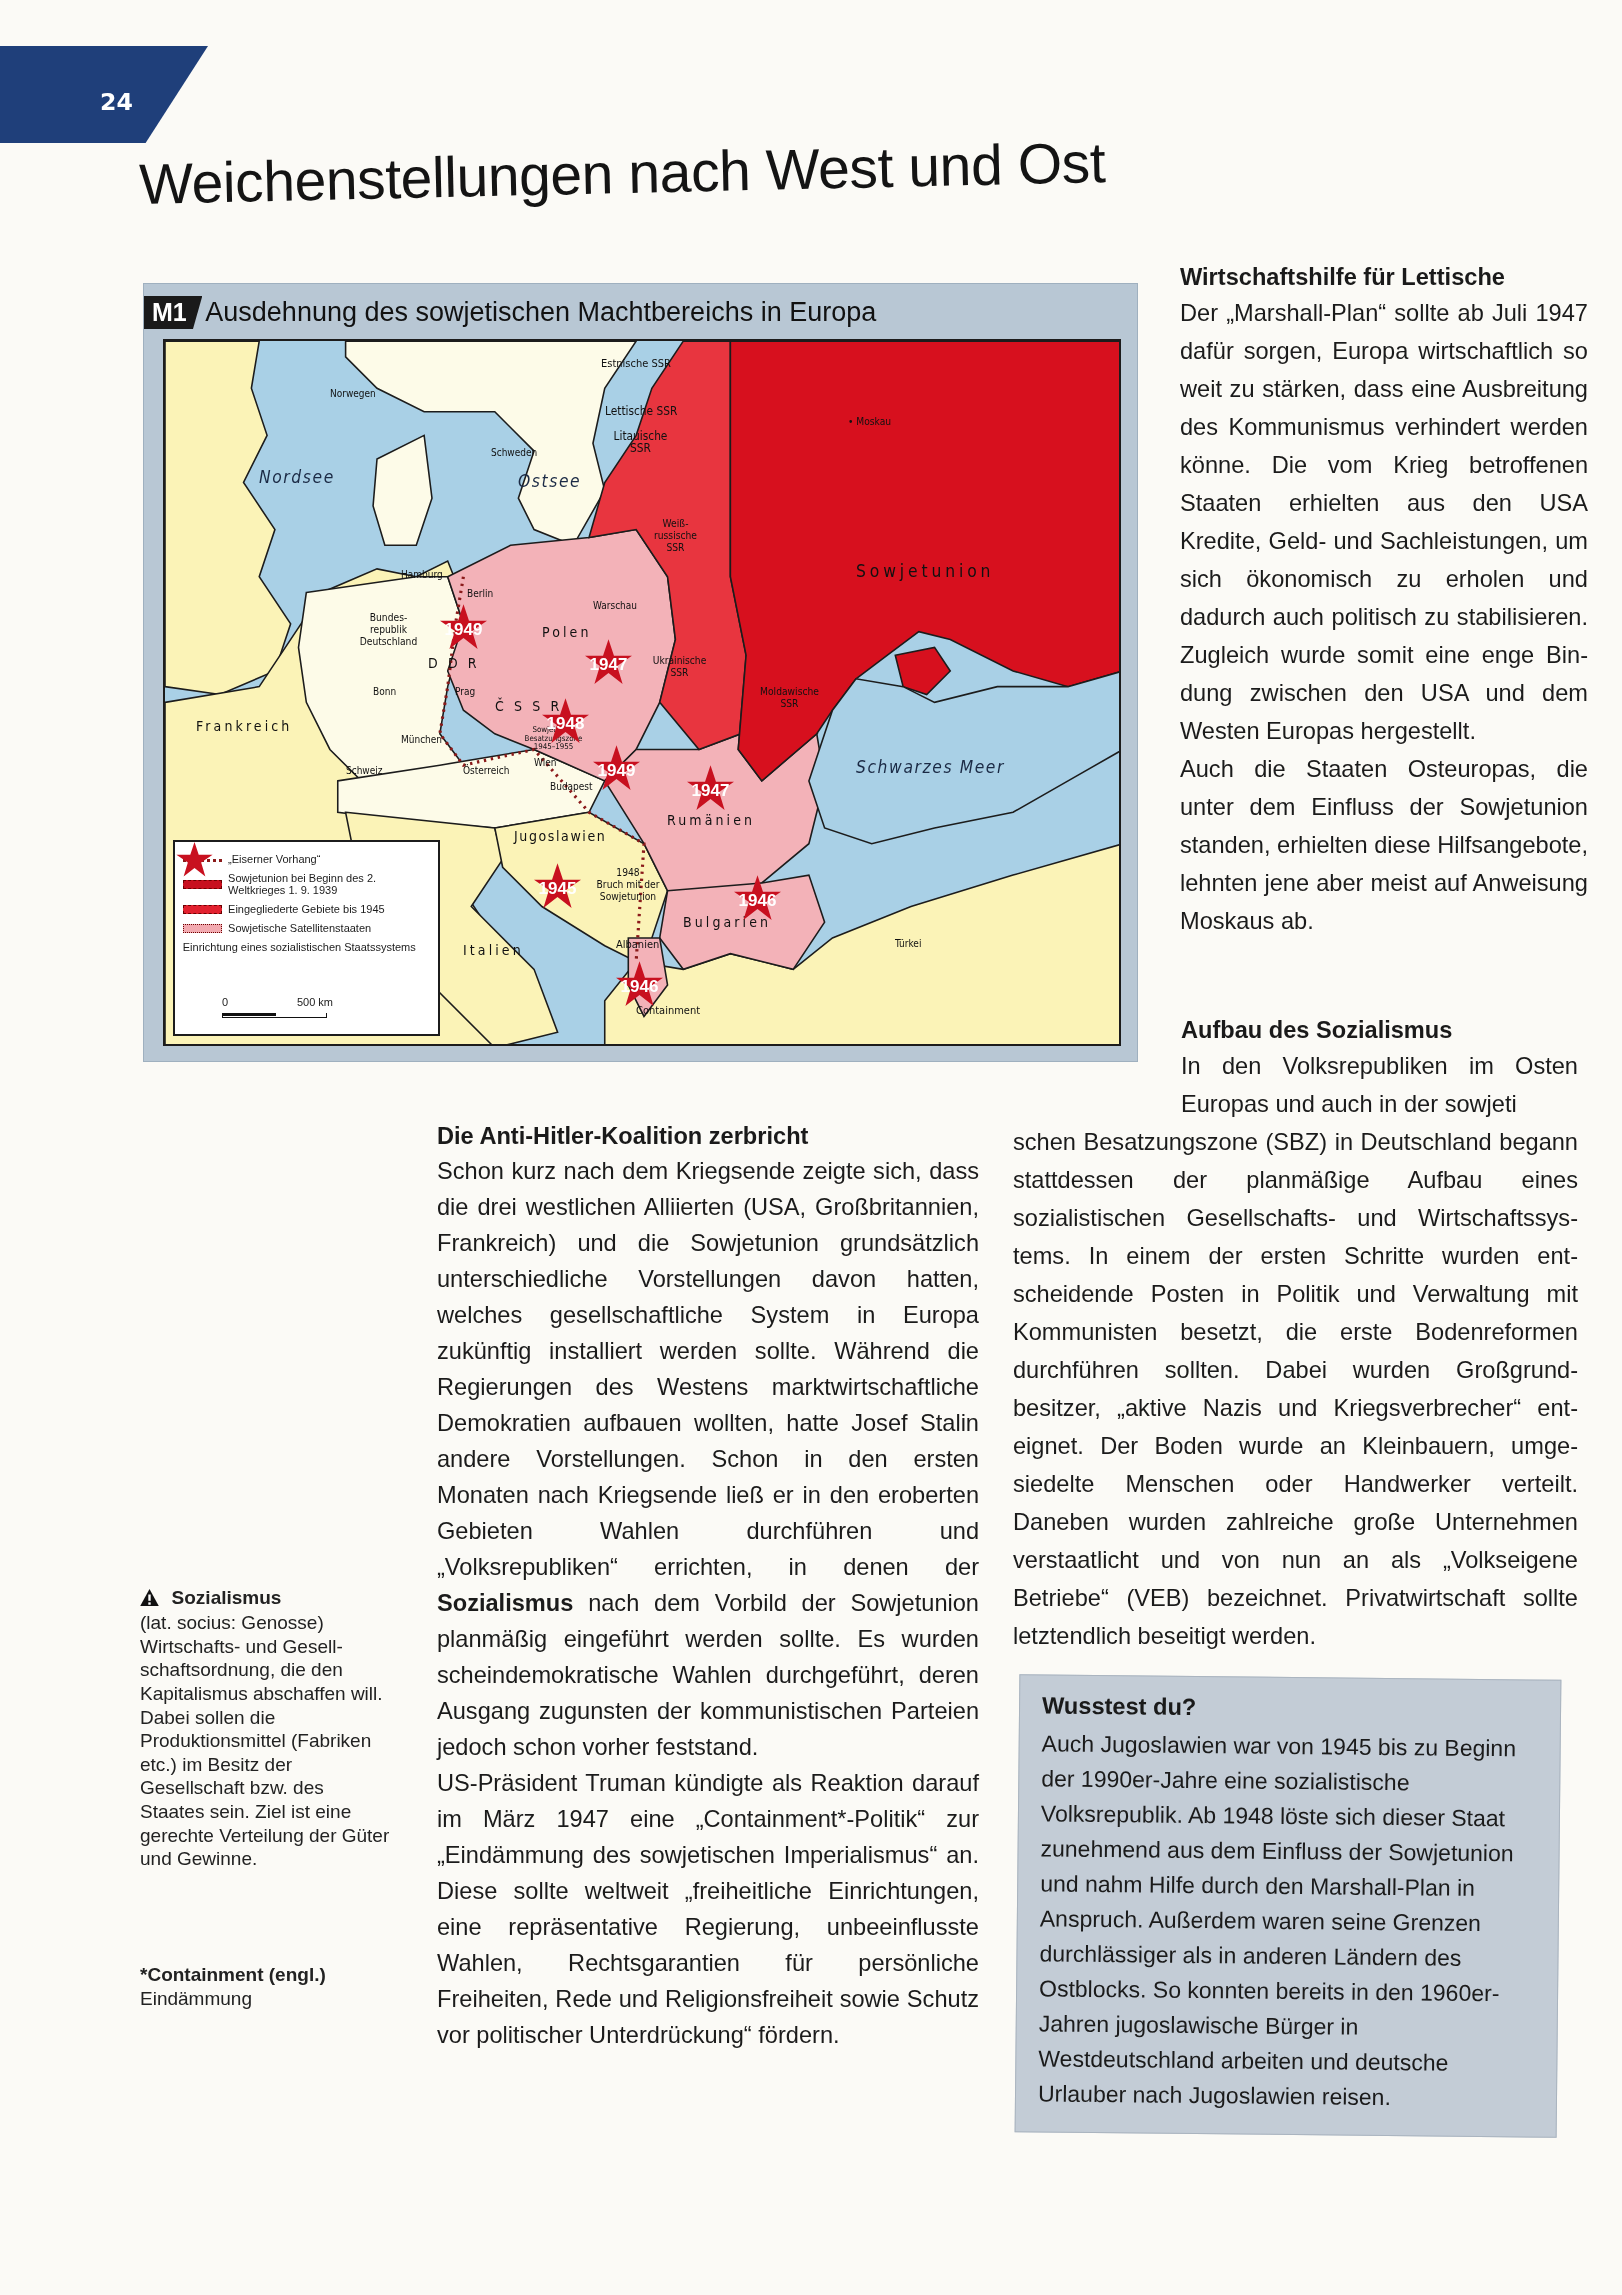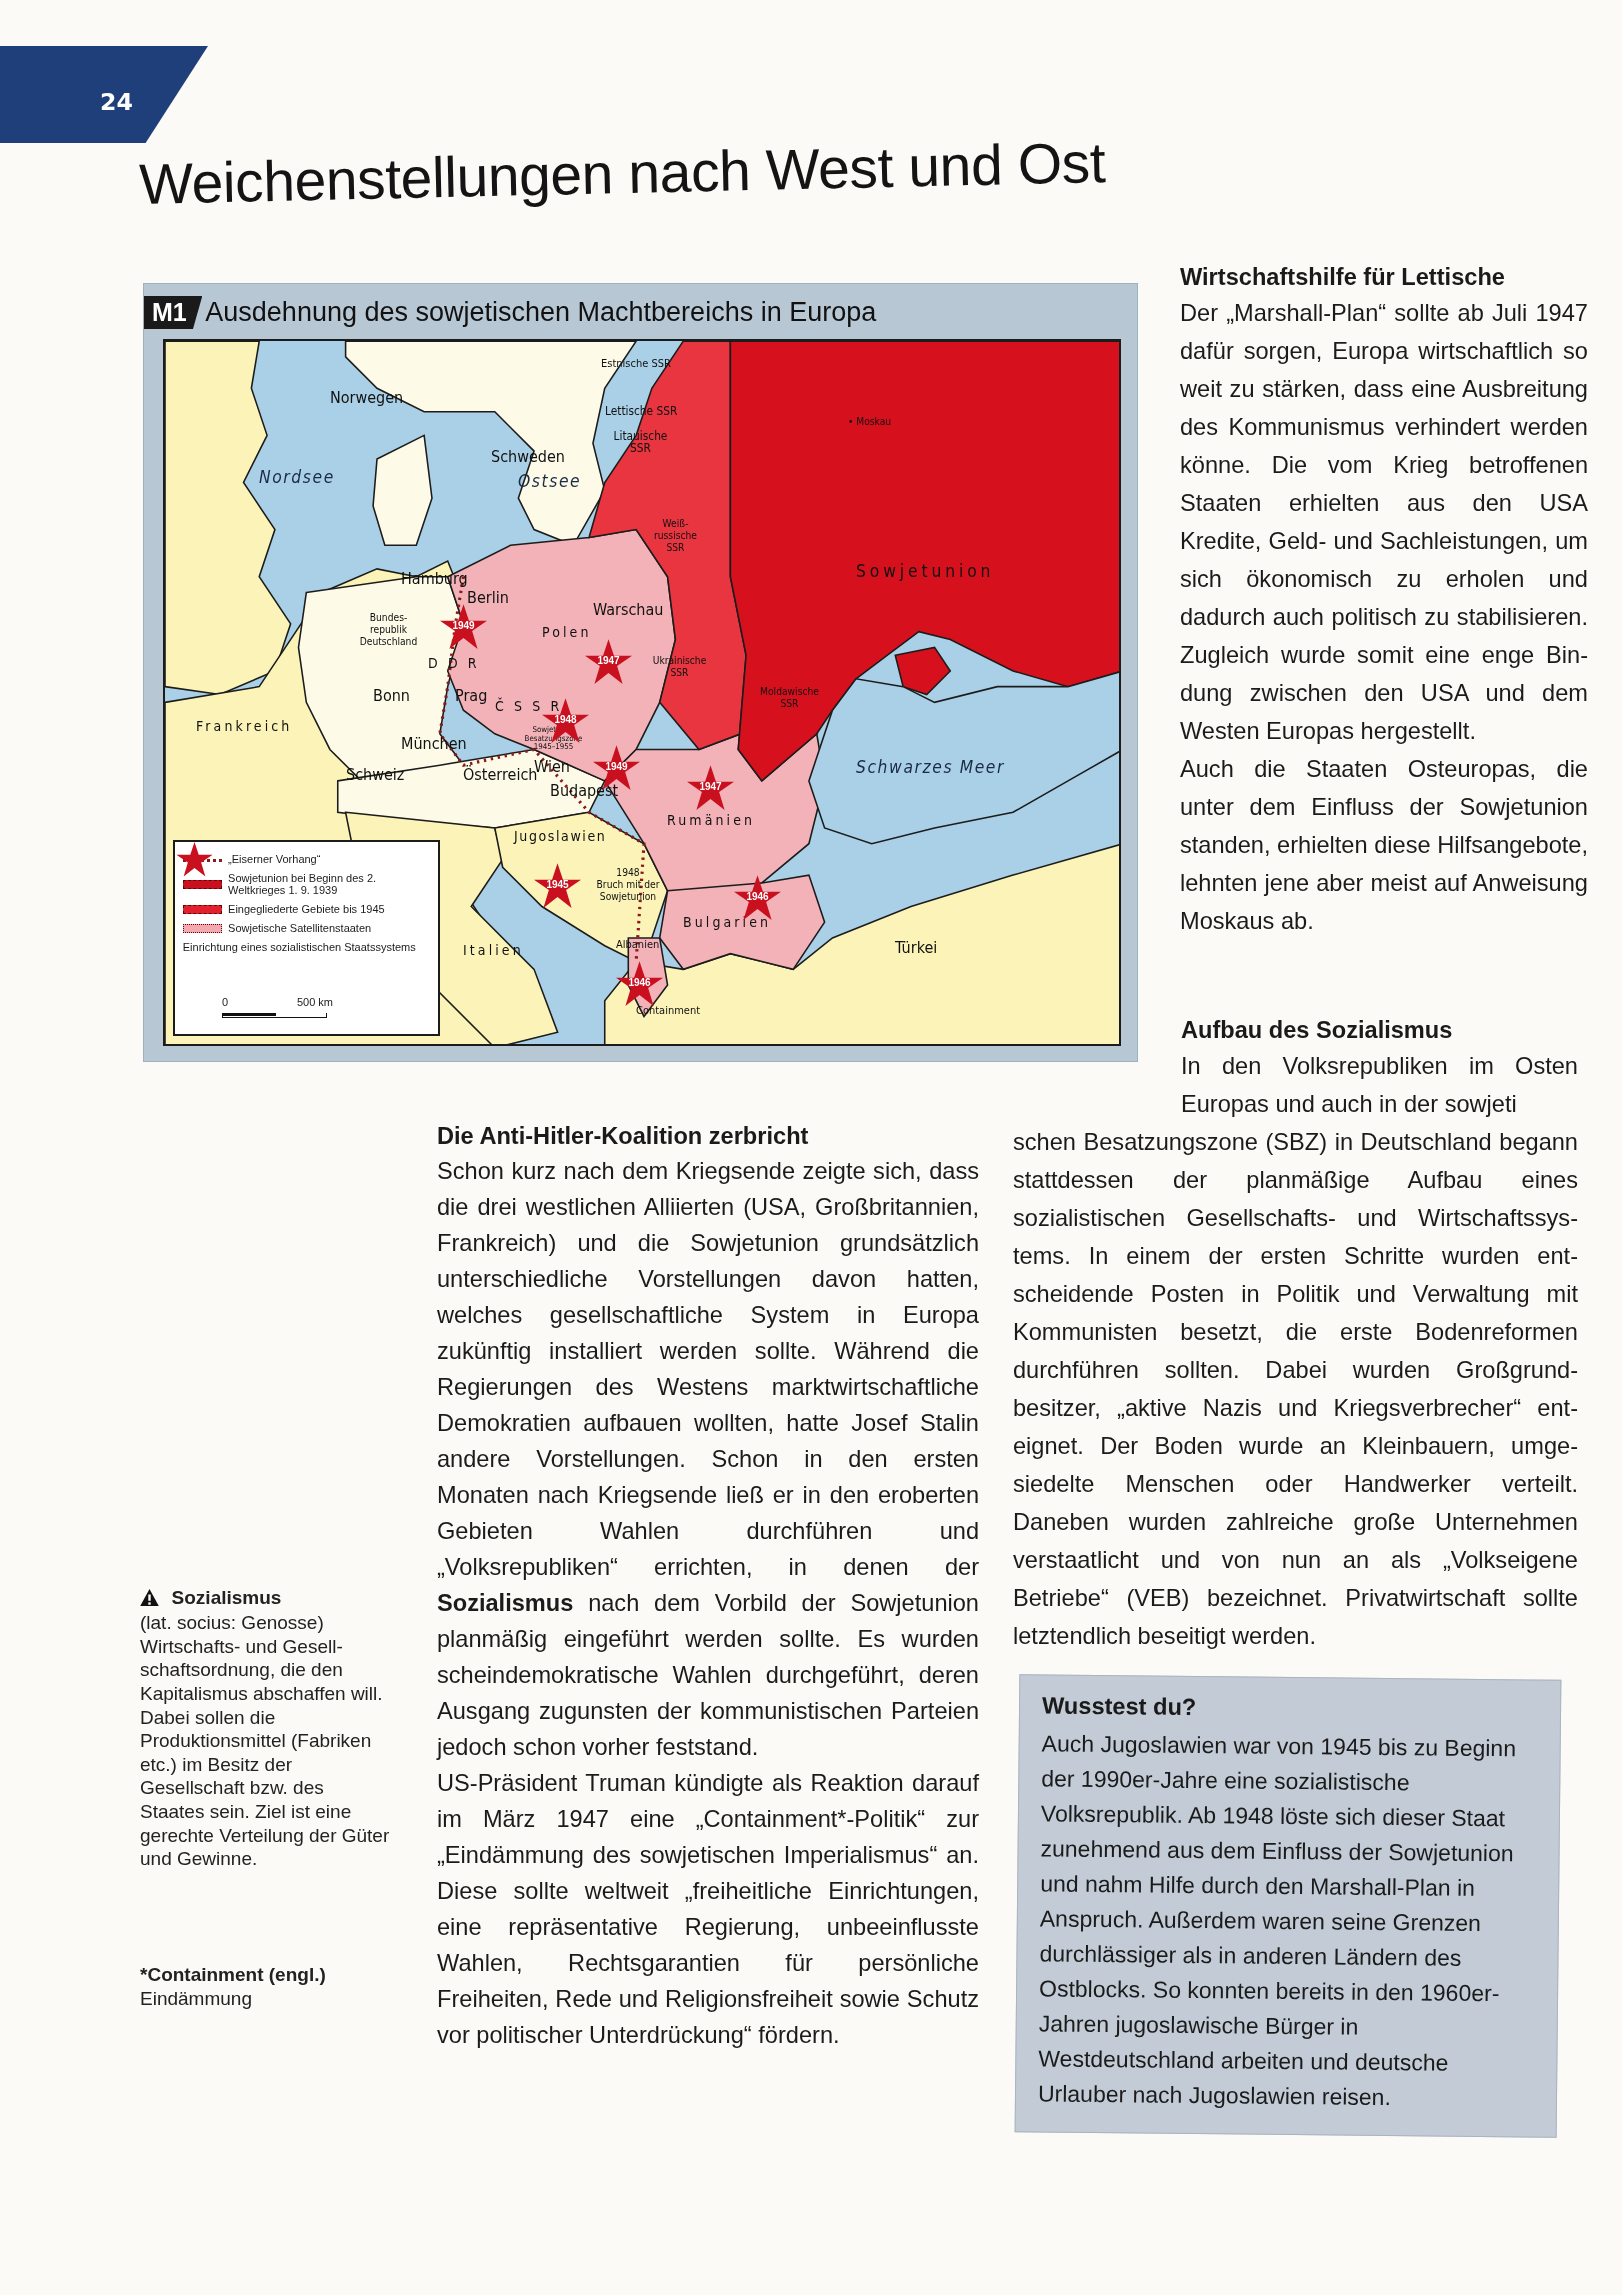--- a/index.html
+++ b/index.html
@@ -17,28 +17,28 @@
   
   .map-figure { position: absolute; left: 143px; top: 283px; width: 995px; height: 779px; background: #b8c7d4;
     border: 0.8px solid #9fb0bf; }
   .map-caption { position: absolute; left: 0; top: 11px; height: 35px; display: flex; align-items: center; }
   .m-badge { background: #1a1a1a; color: #fff; font-weight: bold; font-size: 25px; padding: 0 15.7px 0 7.9px; height: 33px;
     line-height: 33px; clip-path: polygon(0 0, 100% 0, 84% 100%, 0 100%); }
   .map-caption-text { font-size: 27px; margin-left: 3px; color: #111; }
   .map-frame { position: absolute; left: 19px; top: 55px; width: 958px; height: 707px; border: 2.4px solid #1c1c1c;
     background: #a9d0e6; overflow: hidden; }
   .map-frame svg { position: absolute; left: 0; top: 0; }
-  .map-label { position: absolute; font-size: 16px; color: #111; white-space: nowrap; font-family: "DejaVu Sans Condensed", "DejaVu Sans", sans-serif; }
+  .map-label { position: absolute; font-size: 10px; color: #111; white-space: nowrap; font-family: "DejaVu Sans Condensed", "DejaVu Sans", sans-serif; }
   .map-label.sea { font-style: italic; font-size: 17.3px; letter-spacing: 1.6px; color: #1b2a45; }
   .map-label.country { letter-spacing: 3.1px; font-size: 14px; }
   .map-label.big { font-size: 17.3px; letter-spacing: 3.9px; }
   .map-label.small { font-size: 10.2px; line-height: 11.8px; white-space: normal; text-align: center; }
   .star { position: absolute; width: 47px; height: 46px; }
   .star svg { position: absolute; left: 0; top: 0; }
-  .star span { position: absolute; left: 0; top: 15.7px; width: 47px; text-align: center; color: #fff; font-weight: bold; font-size: 10px; }
+  .star span { position: absolute; left: 0; top: 15.7px; width: 47px; text-align: center; color: #fff; font-weight: bold; font-size: 17px; }
 
   .legend { position: absolute; left: 7.9px; top: 499px; width: 267px; height: 196px; background: #fff; border: 2.4px solid #1c1c1c; padding: 11px 7.9px; }
   .legend-row { display: flex; align-items: center; font-size: 11px; line-height: 12.6px; margin-bottom: 6.3px; }
   .legend-swatch { width: 39px; height: 9.4px; flex: none; margin-right: 6.3px; }
   .sw-dot { border-top: 3.1px dotted #8b1a1a; height: 3.1px; margin-top: 3.1px; }
   .sw-su { background: #c8101f; border: 0.8px dashed #6b0000; }
   .sw-inc { background: #e2212f; border: 0.8px dashed #6b0000; }
   .sw-sat { background: #f2aab0; border: 1.6px dotted #6b0000; }
   .legend-star { width: 39px; height: 35px; margin-right: 6.3px; flex: none; }
   .scale { position: absolute; left: 47px; top: 154px; width: 110px; font-size: 11px; }

